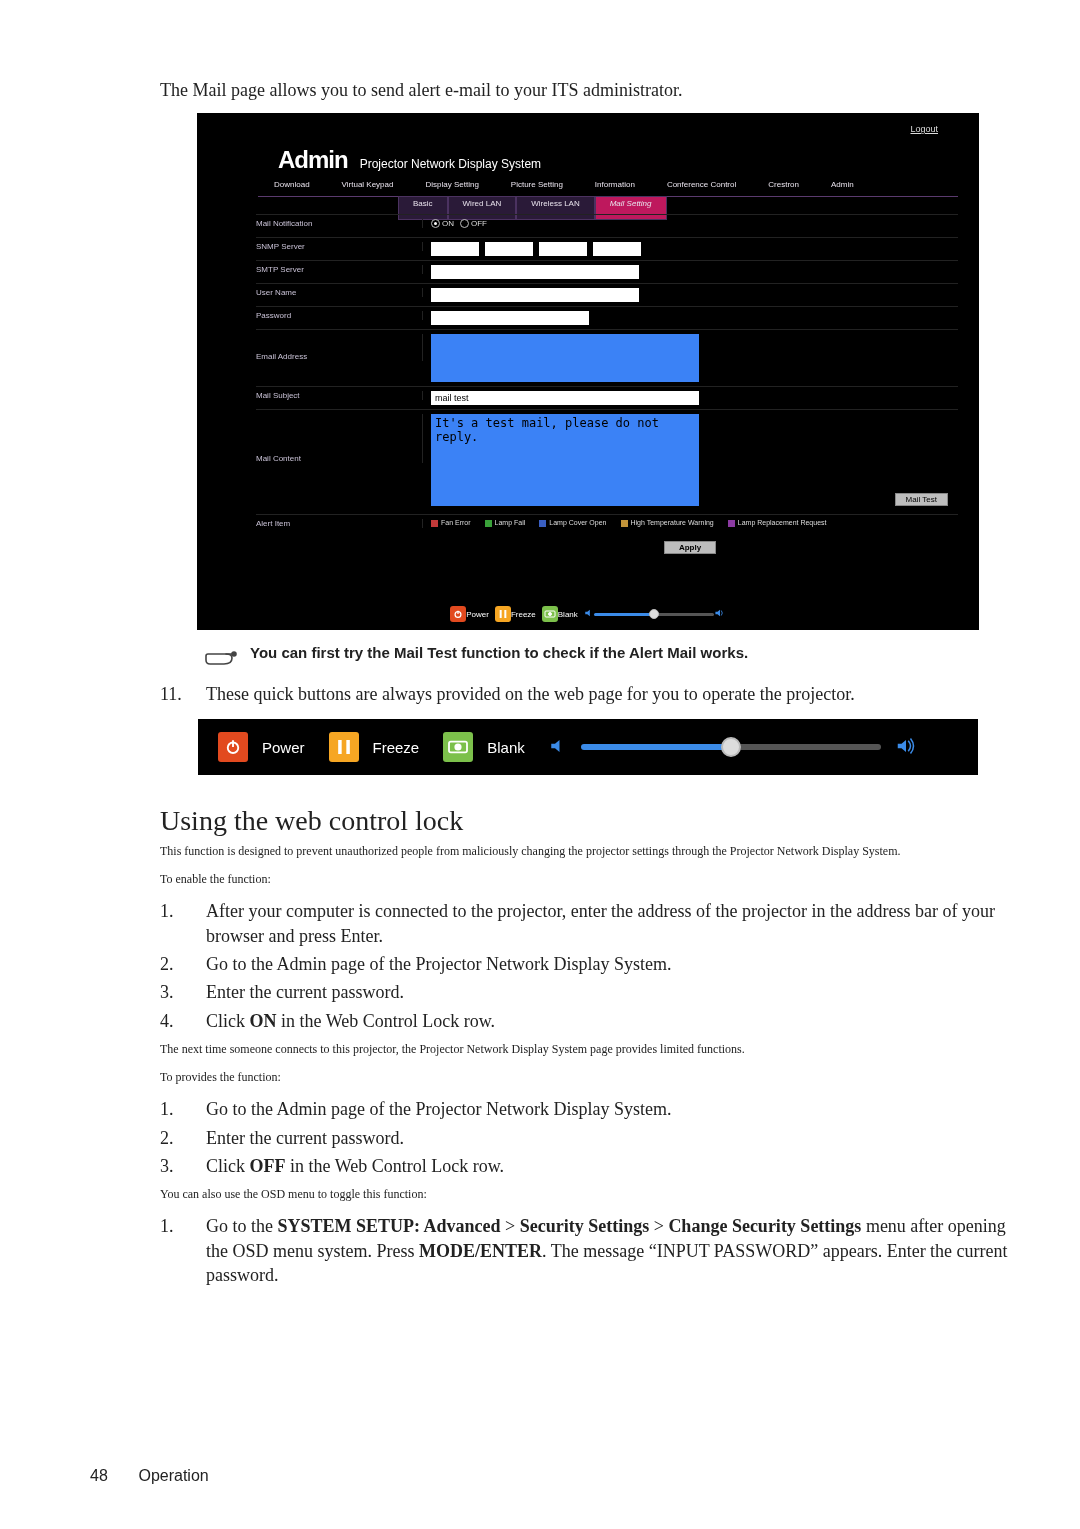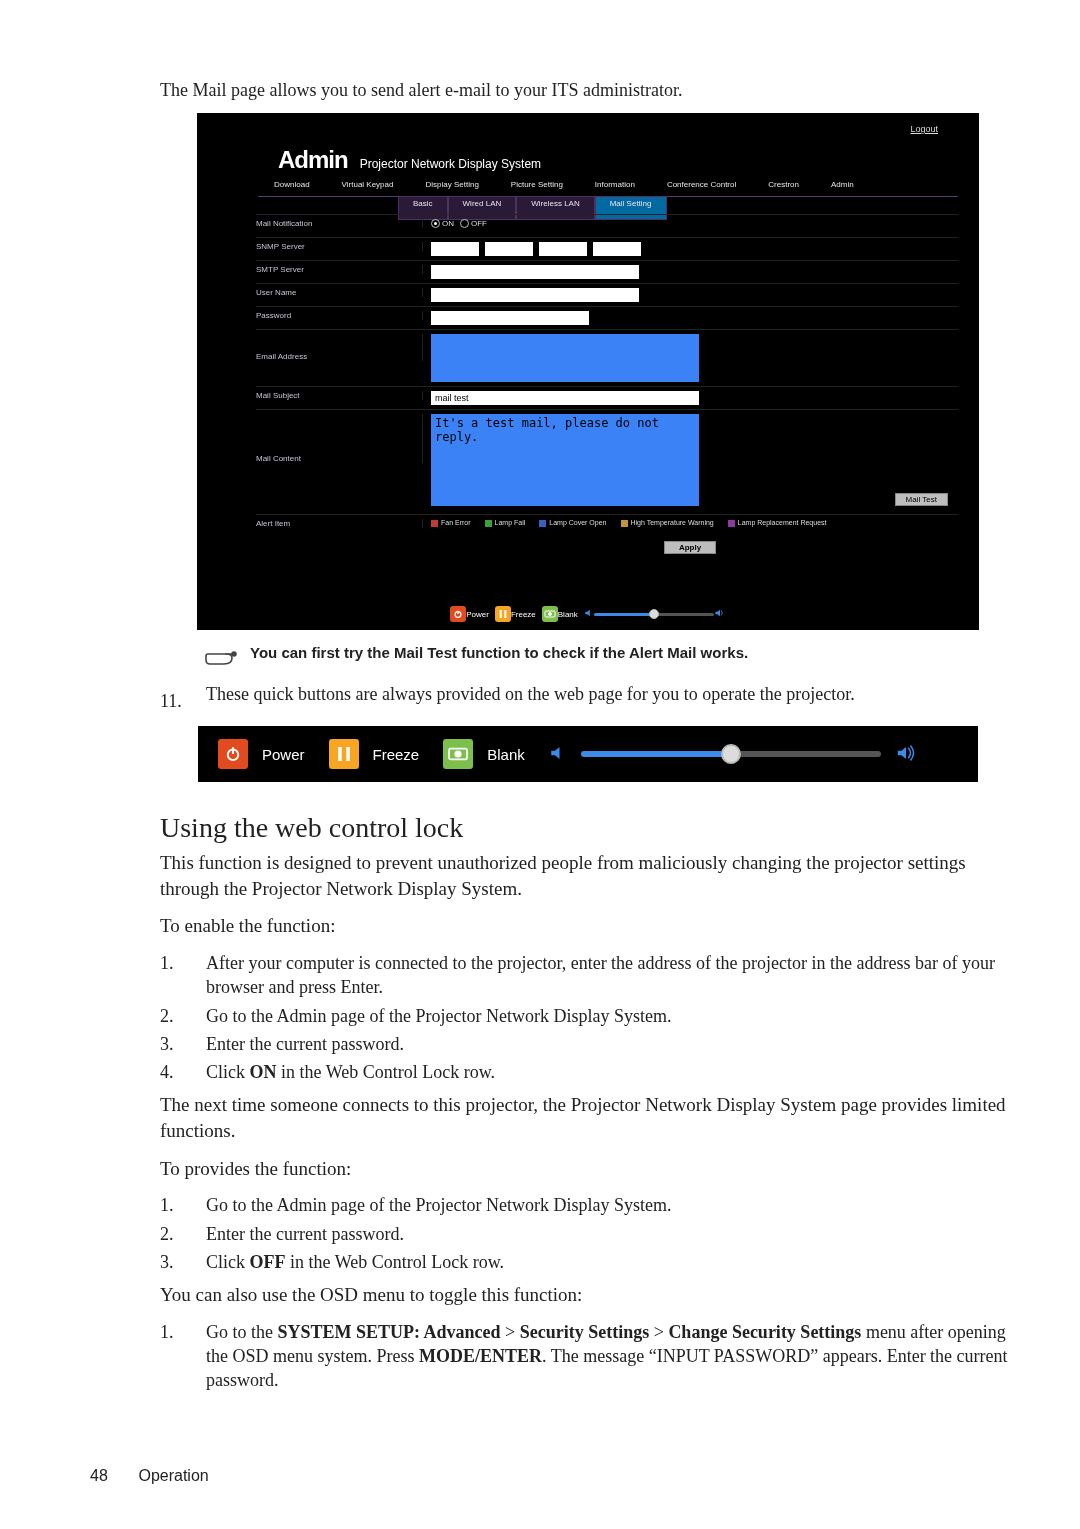--- a/index.html
+++ b/index.html
@@ -71,21 +71,22 @@
   }
   .sub-tabs .stab {
     padding: 2px 14px;
     background: #2a1a38;
     color: #e8e2ec;
     border: 1px solid #4b3260;
     cursor: pointer;
     white-space: nowrap;
   }
   .sub-tabs .stab.active {
-    background: #0369a1;
+    background: #be185d;
+    font-style: italic;
   }
 
   .form-area {
     position: absolute; left: 58px; right: 20px; top: 100px; bottom: 40px;
   }
   .row {
     display: flex; align-items: flex-start;
     border-top: 1px solid #222;
     padding: 4px 0;
     min-height: 14px;
@@ -142,21 +143,21 @@
     font-weight: 700; font-size: 15px;
   }
   .hand-icon {
     width: 28px; height: 20px; flex: 0 0 auto;
   }
 
   
   .num-item {
     display: flex; gap: 18px; font-size: 18px; margin: 10px 0 14px;
   }
-  .num-item .num { width: 28px; flex: 0 0 auto; margin-top: 7px; }
+  .num-item .num { width: 28px; flex: 0 0 auto; }
   .num-item .text { flex: 1; }
 
   
   .quickbar-l {
     width: 780px; height: 56px; margin: 0 auto 30px;
     background: #000; display: flex; align-items: center;
     gap: 14px; padding: 0 20px; box-sizing: border-box;
     color: #fff; font-family: Arial, Helvetica, sans-serif;
     font-size: 15px;
   }
@@ -185,21 +186,21 @@
   .quickbar-s .qbtn { width: 16px; height: 16px; }
   .quickbar-s .qlabel { font-size: 8px; margin-right: 6px; color: #fff; }
   .quickbar-s .volbar { max-width: 120px; height: 3px; }
   .quickbar-s .volbar .thumb { width: 8px; height: 8px; border-width: 1px; }
 
   h2.section {
     font-family: Georgia, serif;
     font-weight: 400; font-size: 28px;
     margin: 14px 0 6px;
   }
-  .body-p { font-size: 19px; margin: 4px 0 12px; line-height: 1.35; }
+  .body-p { font-size: 12px; margin: 4px 0 12px; line-height: 1.35; }
   ol.steps {
     font-size: 18px; margin: 2px 0 8px; padding-left: 0;
     list-style: none;
   }
   ol.steps li {
     display: flex; gap: 18px; margin: 2px 0 4px; line-height: 1.35;
   }
   ol.steps li .n { width: 28px; flex: 0 0 auto; }
   ol.steps li .t { flex: 1; }
   .b { font-weight: 700; }

